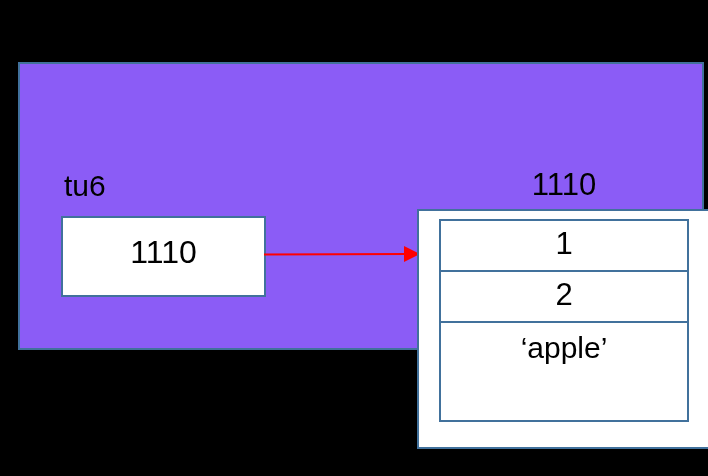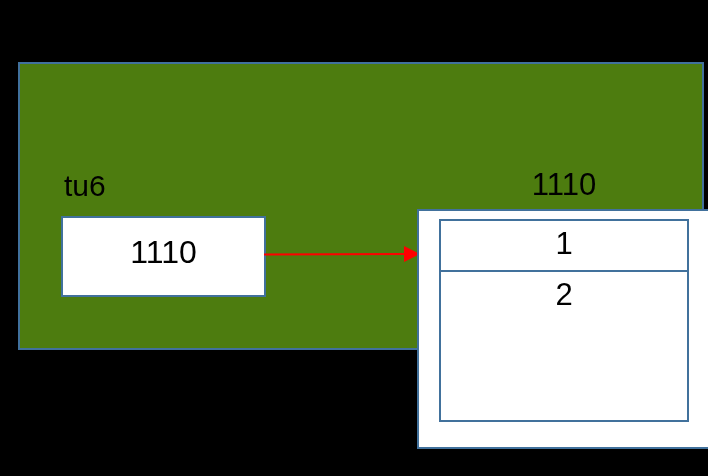--- a/index.html
+++ b/index.html
@@ -21,21 +21,21 @@
     background: #000000;
   }
 
   
   .slide-frame {
     position: absolute;
     left: 18px;
     top: 62px;
     width: 686px;
     height: 288px;
-    background: #4d7c0f;
+    background: #8b5cf6;
     border: 2px solid #41719C;
     box-sizing: border-box;
   }
 
   
   .var-label {
     position: absolute;
     left: 44px;
     top: 103px;
     font-size: 30px;
@@ -160,16 +160,19 @@
 
     <div class="obj-outer"></div>
 
     <div class="obj-table">
       <div class="obj-row">
         <div class="obj-row-value">1</div>
       </div>
       <div class="obj-row">
         <div class="obj-row-value">2</div>
       </div>
+      <div class="obj-row">
+        <div class="obj-row-value str">‘apple’</div>
+      </div>
     </div>
 
   </div>
 </div>
 
 </body></html>

